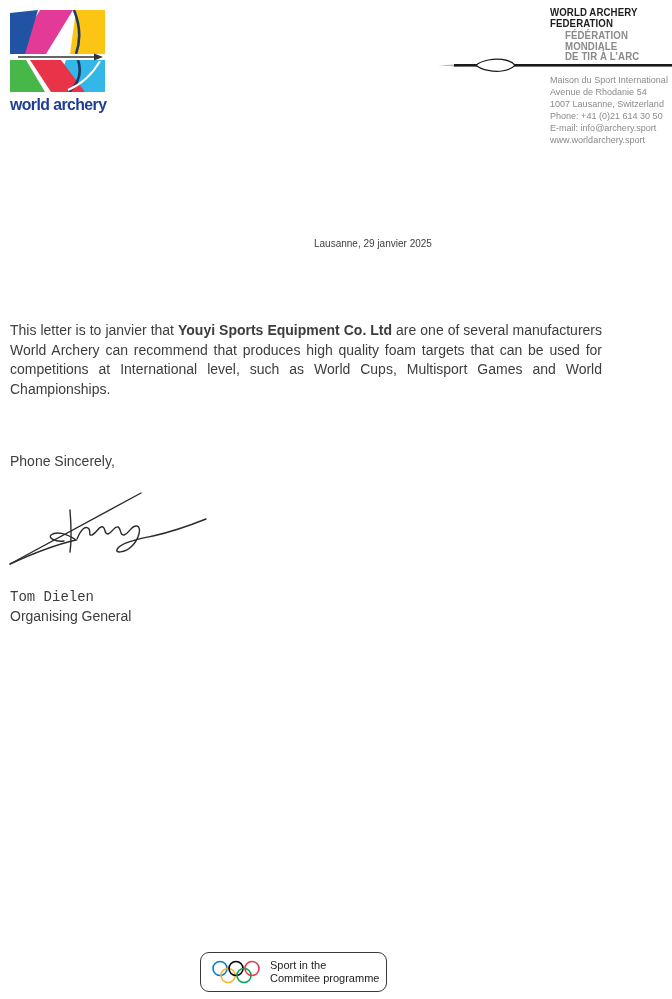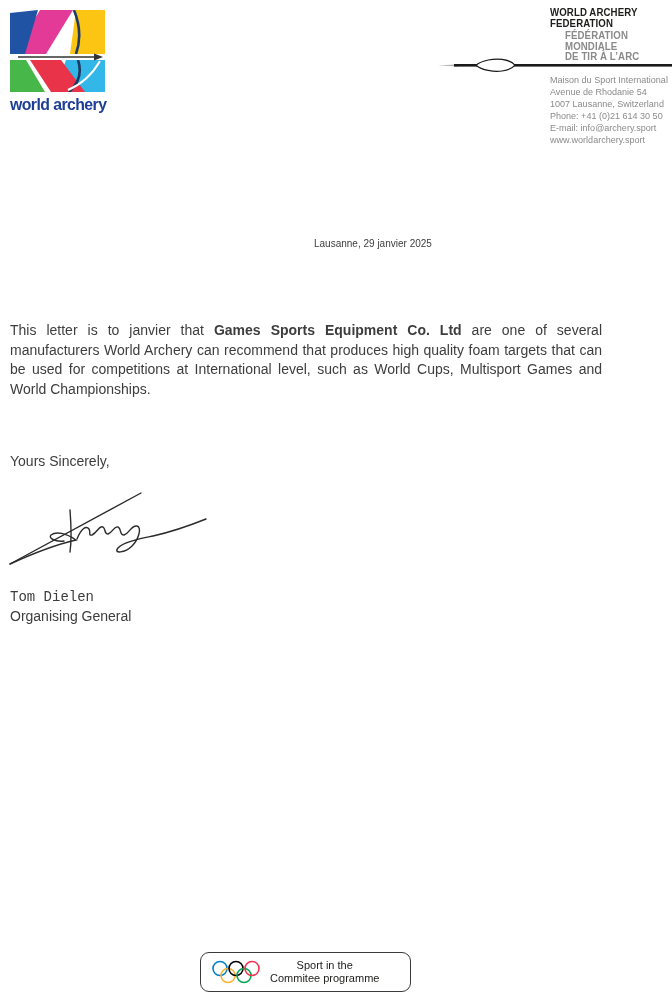--- a/index.html
+++ b/index.html
@@ -54,23 +54,23 @@
     font-size: 14px; line-height: 19.5px; text-align: justify;
   }
   .para1 b { font-weight: bold; }
   .para2 { position: absolute; left: 10px; top: 421px; width: 592px; font-size: 14px; }
   .closing { position: absolute; left: 10px; top: 453px; font-size: 14px; }
   .signature-svg { position: absolute; left: 2px; top: 483px; width: 215px; height: 92px; }
   .signer-name { position: absolute; left: 10px; top: 589px; font-size: 14px; font-family: Liberation Mono, monospace; }
   .signer-title { position: absolute; left: 10px; top: 608px; font-size: 14px; }
   
   .footer-badge {
-    position: absolute; left: 200px; top: 952px; width: 211px; height: 40px;
+    position: absolute; left: 200px; top: 952px; width: 187px; height: 40px;
     border: 1.2px solid #3a3a3a; border-radius: 9px;
-    display: flex; align-items: center; padding-left: 10px; text-align: center;
+    display: flex; align-items: center; padding-left: 10px;
   }
   .rings-svg { width: 52px; height: 27px; flex: 0 0 auto; }
   .badge-text { margin-left: 7px; }
   .badge-text div { font-size: 11px; line-height: 13.5px; color: #1d1d1b; }
 </style>
 </head>
 <body>
 
 <div class="page">
 
@@ -117,23 +117,23 @@
     <div>Maison du Sport International</div>
     <div>Avenue de Rhodanie 54</div>
     <div>1007 Lausanne, Switzerland</div>
     <div>Phone: +41 (0)21 614 30 50</div>
     <div>E-mail: info@archery.sport</div>
     <div>www.worldarchery.sport</div>
   </div>
 
   <div class="dateline">Lausanne, 29 janvier 2025</div>
 
-  <p class="para1"><span>This letter is to janvier that </span><b>Games Sports Equipment Co. Ltd</b><span>  are one of several manufacturers World Archery can recommend that produces high quality foam targets that can be used for competitions at International level, such as World Cups, Multisport Games and World Championships.</span></p>
+  <p class="para1"><span>This letter is to janvier that </span><b>Youyi Sports Equipment Co. Ltd</b><span>  are one of several manufacturers World Archery can recommend that produces high quality foam targets that can be used for competitions at International level, such as World Cups, Multisport Games and World Championships.</span></p>
 
-  <div class="closing">Yours Sincerely,</div>
+  <div class="closing">Phone Sincerely,</div>
 
   <svg class="signature-svg" viewBox="0 0 215 92">
     <g fill="none" stroke="#2b2b2b" stroke-width="1.4" stroke-linecap="round">
       <path d="M8,81 L139,10"></path>
       <path d="M8,81 C 32,70 52,62 74,57 C 64,50 54,48 49,52 C 46,55 53,59 62,58"></path>
       <path d="M68,27 C 69,40 70,55 68,69"></path>
       <path d="M75,56 C 79,46 84,42 87,46 C 89,49 86,53 90,52 C 96,49 97,42 101,44 C 104,46 102,51 106,51 C 111,49 112,43 116,44 C 120,46 117,52 122,52 C 128,50 129,42 135,43 C 140,44 137,56 130,63 C 123,70 111,71 116,65 C 121,59 137,56 151,53 C 169,49 189,42 204,36"></path>
     </g>
   </svg>
 

